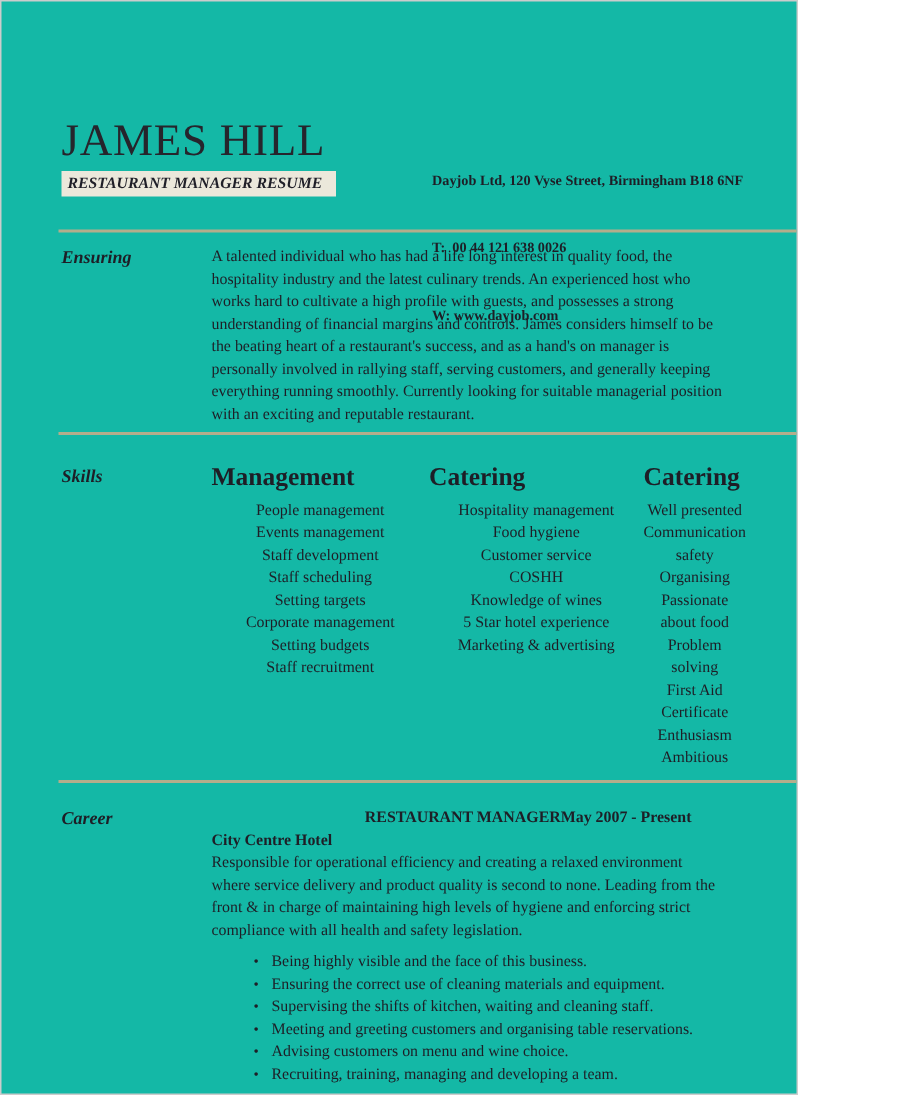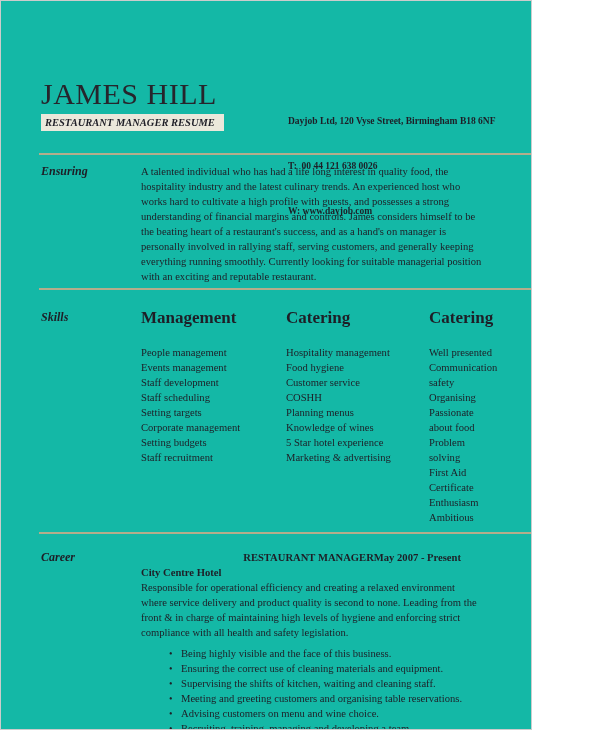--- a/index.html
+++ b/index.html
@@ -57,21 +57,21 @@
     font-size:12px;font-weight:bold;font-style:italic;
     padding-top:0;
   }
   .section-content{flex:1;font-size:10.6px;line-height:15px;}
   
   .skills-columns{display:flex;}
   .skill-col{width:145px;flex:none;}
   .skill-col.c2{width:143px;}
   .skill-col.c3{width:auto;flex:1;}
   .skill-heading{font-size:17px;font-weight:bold;line-height:15px;}
-  .skill-list{list-style:none;margin-top:20px;}
+  .skill-list{list-style:none;margin-top:8px;text-align:center;}
   .skill-list li{line-height:15px;}
   
   .job-header{display:flex;justify-content:flex-end;font-weight:bold;}
   .job-dates{padding-right:22px;font-weight:bold;}
   .job-employer{font-weight:bold;line-height:15px;}
   .job-desc{line-height:15px;}
   .bullet-list{list-style:none;margin-top:6px;}
   .bullet-list li{display:flex;line-height:15px;padding-left:28px;}
   .bullet-dot{flex:none;width:12px;font-size:10px;}
   .job2{margin-top:10px;}
@@ -118,21 +118,20 @@
           <li>Staff recruitment</li>
         </ul>
       </div>
       <div class="skill-col c2">
         <div class="skill-heading">Catering</div>
         <ul class="skill-list">
           <li>Hospitality management</li>
           <li>Food hygiene</li>
           <li>Customer service</li>
           <li>COSHH</li>
-          <li>Planning menus</li>
           <li>Knowledge of wines</li>
           <li>5 Star hotel experience</li>
           <li>Marketing &amp; advertising</li>
         </ul>
       </div>
       <div class="skill-col c3">
         <div class="skill-heading">Catering</div>
         <ul class="skill-list">
           <li>Well presented</li>
           <li>Communication safety</li>

